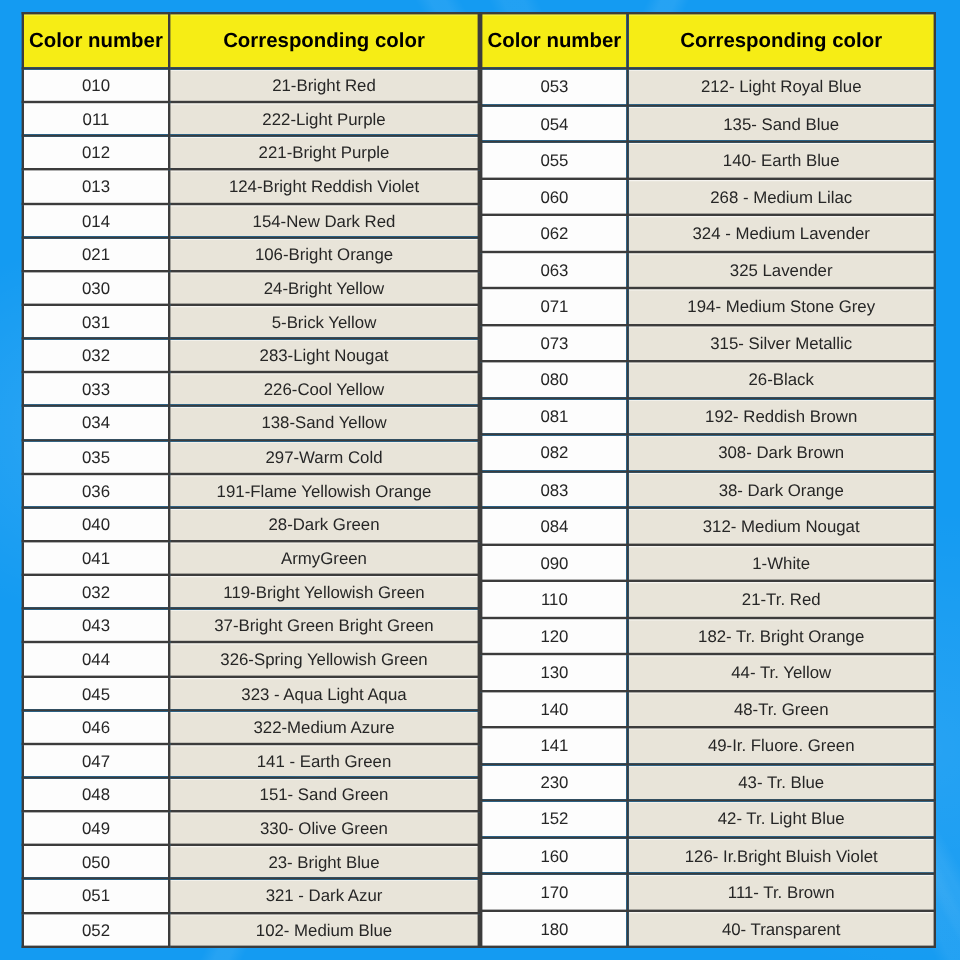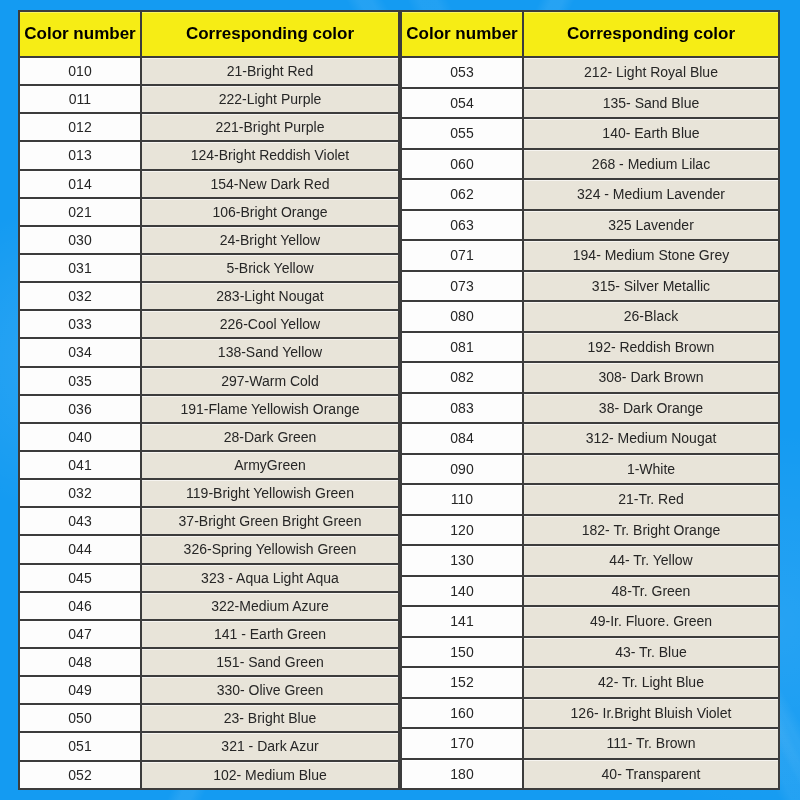--- a/index.html
+++ b/index.html
@@ -267,21 +267,21 @@
           </tr>
           <tr>
             <td class="num-cell">140</td>
             <td class="color-cell">48-Tr. Green</td>
           </tr>
           <tr>
             <td class="num-cell">141</td>
             <td class="color-cell">49-Ir. Fluore. Green</td>
           </tr>
           <tr>
-            <td class="num-cell">150</td>
+            <td class="num-cell">230</td>
             <td class="color-cell">43- Tr. Blue</td>
           </tr>
           <tr>
             <td class="num-cell">152</td>
             <td class="color-cell">42- Tr. Light Blue</td>
           </tr>
           <tr>
             <td class="num-cell">160</td>
             <td class="color-cell">126- Ir.Bright Bluish Violet</td>
           </tr>

